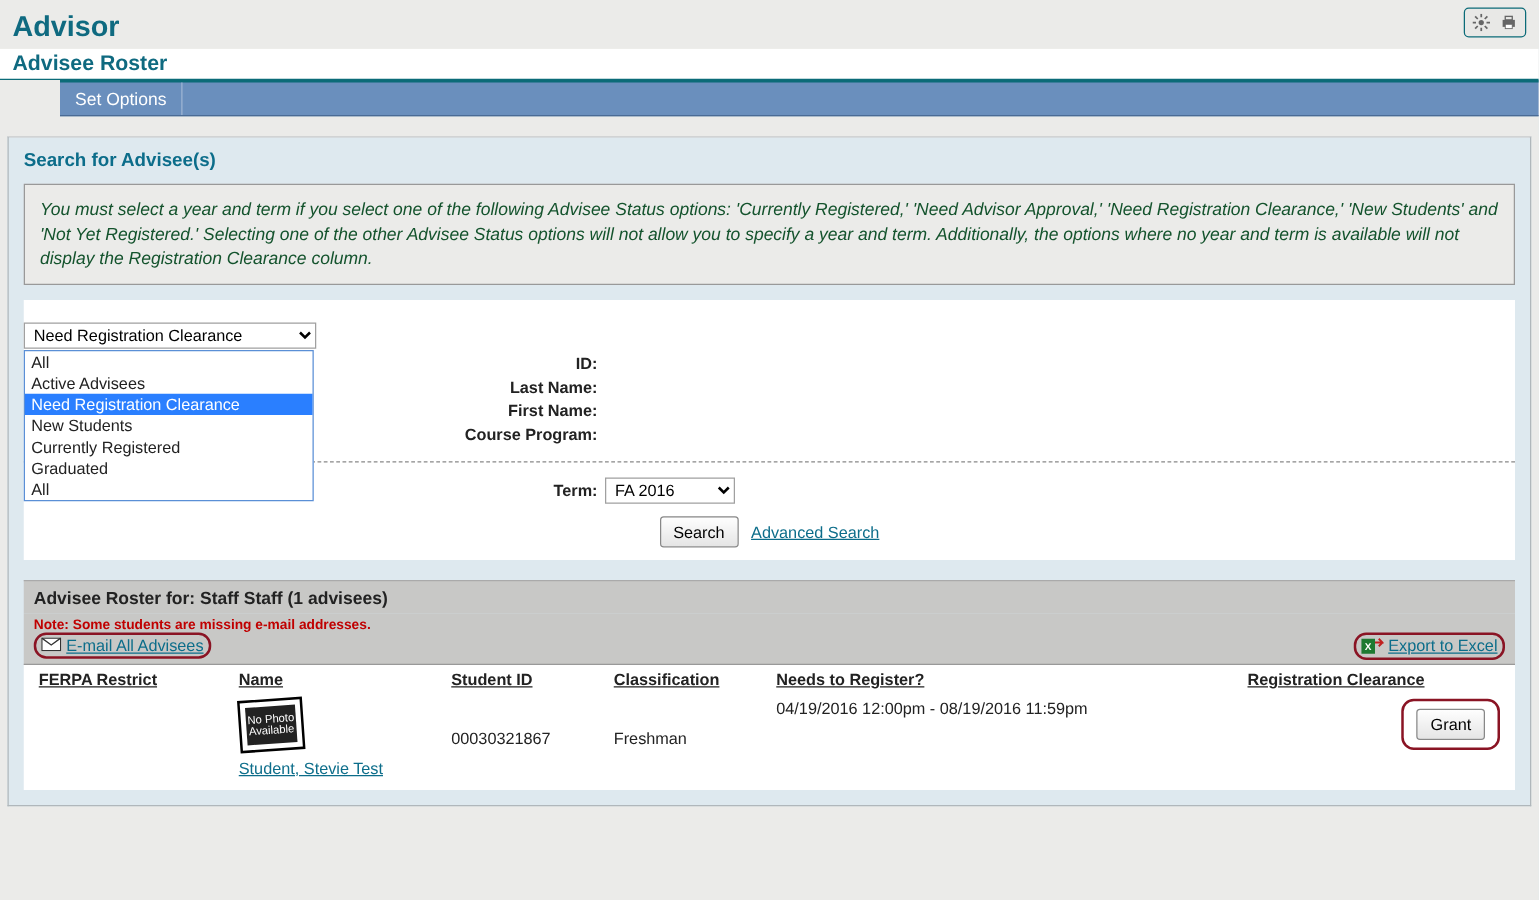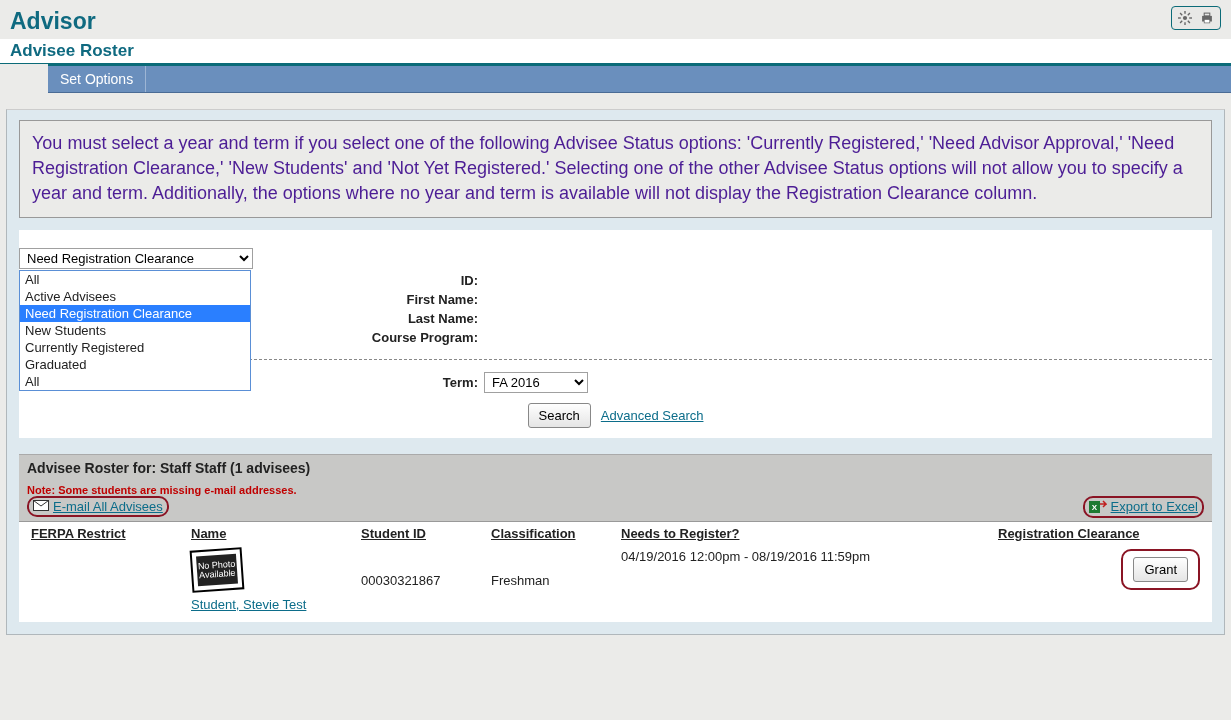--- a/index.html
+++ b/index.html
@@ -71,22 +71,23 @@
     color: #0c6d8a;
     font-weight: bold;
     font-size: 15px;
     margin: 0 0 10px;
   }
   .info-box {
     background: #ebebe9;
     border: 1px solid #999;
     padding: 10px 12px;
     line-height: 1.4;
-    font-size: 18px;
-    color: #4c1d95;
+    font-size: 14px;
+    color: #14532d;
+    font-style: italic;
   }
   .form-area {
     background: #fff;
     margin: 12px 0 0;
     padding: 14px 0 10px;
   }
   .form-row { display:flex; align-items:center; margin: 4px 0; position: relative; }
   .form-label {
     width: 465px;
     text-align: right;
@@ -230,20 +231,21 @@
 <div class="white-area">
   <h2 class="section-title">Advisee Roster</h2>
 </div>
 
 <div class="blue-bar">
   <span class="set-options">Set Options</span>
 </div>
 
 <div class="panel-wrap">
   <div class="panel">
+    <div class="panel-heading">Search for Advisee(s)</div>
     <div class="info-box">You must select a year and term if you select one of the following Advisee Status options: 'Currently Registered,' 'Need Advisor Approval,' 'Need Registration Clearance,' 'New Students' and 'Not Yet Registered.' Selecting one of the other Advisee Status options will not allow you to specify a year and term. Additionally, the options where no year and term is available will not display the Registration Clearance column.</div>
 
     <div class="form-area">
 
       <div class="form-row">
         <div class="select-cell">
           <select class="status-select">
             <option>Need Registration Clearance</option>
           </select>
           <div class="dropdown-open">
@@ -255,24 +257,24 @@
             <div>Graduated</div>
             <div>All</div>
           </div>
         </div>
       </div>
 
       <div class="form-row">
         <div class="form-label">ID:</div>
       </div>
       <div class="form-row">
+        <div class="form-label">Last Name:</div>
+      </div>
+      <div class="form-row">
         <div class="form-label">First Name:</div>
-      </div>
-      <div class="form-row">
-        <div class="form-label">Last Name:</div>
       </div>
       <div class="form-row">
         <div class="form-label">Course Program:</div>
       </div>
 
       <hr class="dashed">
 
       <div class="form-row">
         <div class="form-label">Term:</div>
         <select class="term-select">

